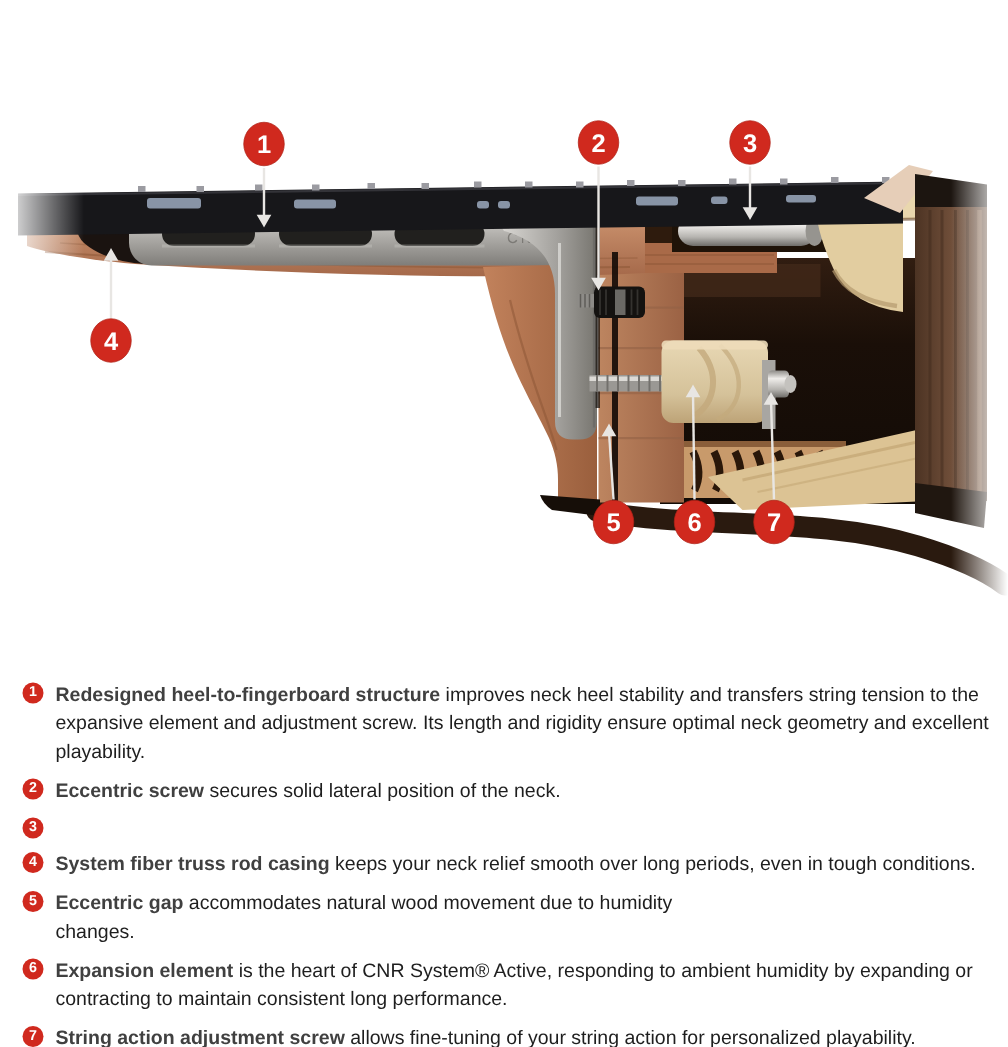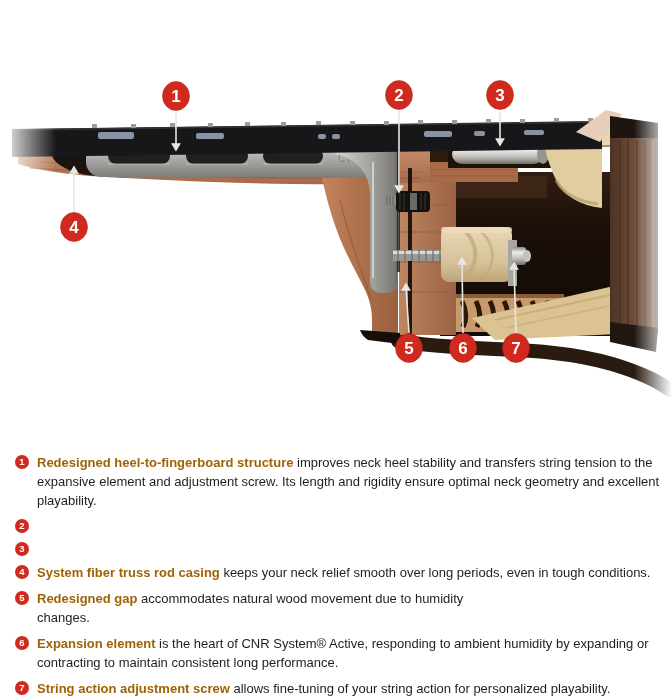--- a/index.html
+++ b/index.html
@@ -6,21 +6,21 @@
   body{width:672px;height:698px;position:relative;overflow:hidden;
        font-family:"Liberation Sans","DejaVu Sans",sans-serif;}
   .stage{position:absolute;left:0;top:0;width:672px;height:430px;}
   .legend{position:absolute;left:15px;top:453px;width:650px;color:#1e1e1e;
           font-size:13px;line-height:19px;}
   .legend-item{display:flex;align-items:flex-start;margin-bottom:7px;}
   .badge{flex:0 0 auto;width:14px;height:14px;border-radius:50%;background:#d0291e;
          color:#fff;font-size:9.5px;font-weight:bold;line-height:14.5px;text-align:center;
          margin:2px 8px 0 0;}
   .legend-text{margin:0;}
-  .legend-text b{font-weight:bold;color:#a16207;text-align:right;}
+  .legend-text b{font-weight:bold;color:#404040;text-align:right;}
   .legend-item:nth-child(5) .legend-text{max-width:428px;}
   svg text.callout-num{fill:#fff;font-weight:bold;font-size:17px;
         font-family:"Liberation Sans",sans-serif;}
   svg text.engraving{fill:#6e6c68;font-size:10px;letter-spacing:2px;opacity:.75;
         font-family:"Liberation Sans",sans-serif;}
 </style>
 </head>
 <body>
 
 <div class="stage">
@@ -264,31 +264,32 @@
 </svg>
 </div>
 
 <div class="legend">
   <div class="legend-item">
     <span class="badge">1</span>
     <p class="legend-text"><b>Redesigned heel-to-fingerboard structure</b><span> improves neck heel stability and transfers string tension to the expansive element and adjustment screw. Its length and rigidity ensure optimal neck geometry and excellent playability.</span></p>
   </div>
   <div class="legend-item">
     <span class="badge">2</span>
+    <p class="legend-text"><b>Eccentric screw</b><span> secures solid lateral position of the neck.</span></p>
   </div>
   <div class="legend-item">
     <span class="badge">3</span>
   </div>
   <div class="legend-item">
     <span class="badge">4</span>
     <p class="legend-text"><b>System fiber truss rod casing</b><span> keeps your neck relief smooth over long periods, even in tough conditions.</span></p>
   </div>
   <div class="legend-item">
     <span class="badge">5</span>
-    <p class="legend-text"><b>Redesigned gap</b><span> accommodates natural wood movement due to humidity changes.</span></p>
+    <p class="legend-text"><b>Eccentric gap</b><span> accommodates natural wood movement due to humidity changes.</span></p>
   </div>
   <div class="legend-item">
     <span class="badge">6</span>
     <p class="legend-text"><b>Expansion element</b><span> is the heart of CNR System® Active, responding to ambient humidity by expanding or contracting to maintain consistent long performance.</span></p>
   </div>
   <div class="legend-item">
     <span class="badge">7</span>
     <p class="legend-text"><b>String action adjustment screw</b><span> allows fine-tuning of your string action for personalized playability.</span></p>
   </div>
 </div>

